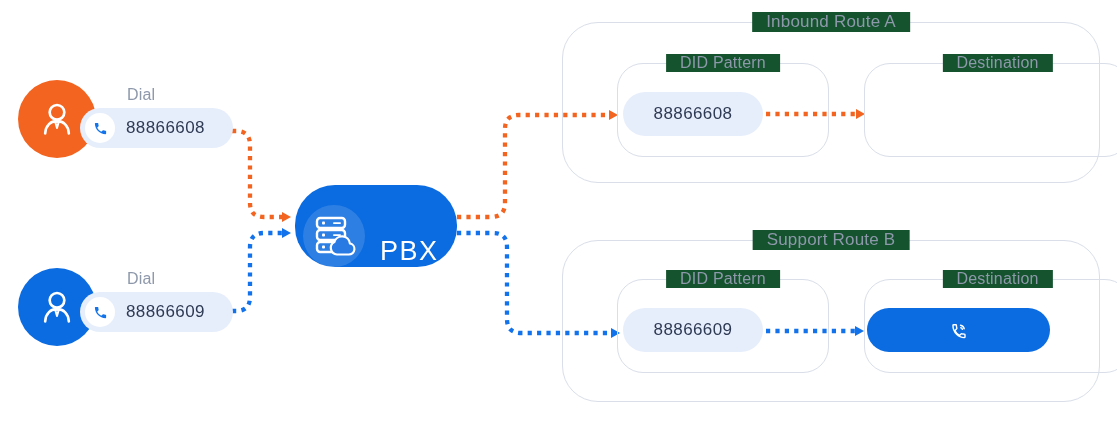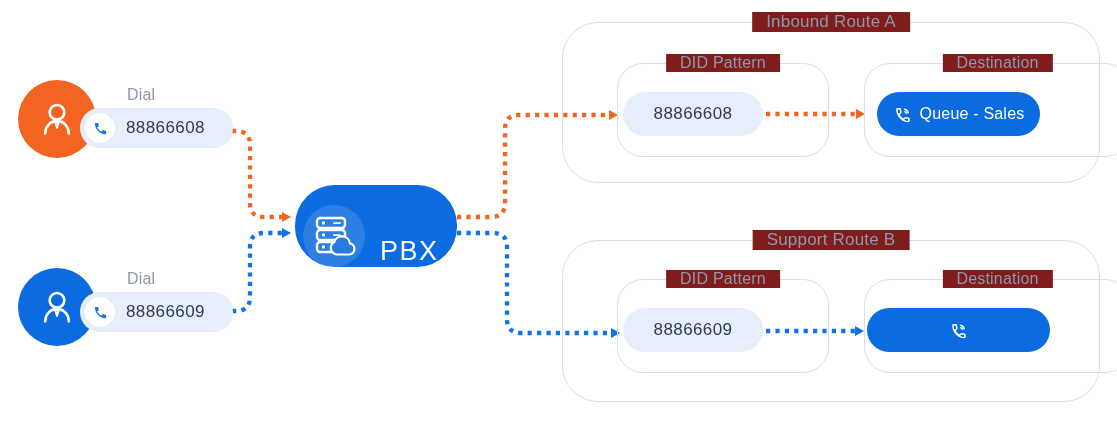--- a/index.html
+++ b/index.html
@@ -28,21 +28,21 @@
 
   
   .pbx{position:absolute;left:295px;top:185px;width:162px;height:82px;border-radius:40px;background:var(--blue);display:flex;align-items:flex-end;}
   .pbx-circle{position:relative;width:62px;height:62px;border-radius:50%;background:rgba(255,255,255,.14);margin-left:8px;flex:0 0 auto;}
   .pbx-label{color:#fff;font-size:27px;font-weight:500;letter-spacing:1.5px;margin-left:15px;}
 
   
   .route{position:absolute;left:562px;width:538px;border:1.5px solid var(--border);border-radius:36px;background:transparent;}
   .route-a{top:22px;height:161px;}
   .route-b{top:240px;height:162px;}
-  .legend{position:absolute;top:-11px;left:50%;transform:translateX(-50%);background:#7f1d1d;padding:0 14px;font-size:17px;color:var(--muted);white-space:nowrap;letter-spacing:.2px;}
+  .legend{position:absolute;top:-11px;left:50%;transform:translateX(-50%);background:#14532d;padding:0 14px;font-size:17px;color:var(--muted);white-space:nowrap;letter-spacing:.2px;}
   .subbox{position:absolute;border:1.5px solid var(--border);border-radius:26px;height:94px;margin-left:36px;}
   .subbox .legend{font-size:16px;top:-10px;}
   .did-box{left:18px;width:212px;}
   .dest-box{left:265px;width:267px;}
   .route-a .subbox{top:40px;}
   .route-b .subbox{top:38px;}
 
   
   .did-pill{position:absolute;width:140px;height:44px;border-radius:22px;background:var(--pill-bg);display:flex;align-items:center;justify-content:center;font-size:17px;color:var(--navy);letter-spacing:.4px;}
   .dest-pill{position:absolute;height:44px;border-radius:22px;background:var(--blue);display:flex;align-items:center;justify-content:center;color:#fff;font-size:16px;letter-spacing:.2px;gap:8px;}
@@ -137,28 +137,20 @@
   <div class="route route-a">
     <div class="legend">Inbound Route A</div>
     <div class="subbox did-box">
       <div class="legend">DID Pattern</div>
     </div>
     <div class="subbox dest-box">
       <div class="legend">Destination</div>
     </div>
   </div>
   <div class="did-pill" style="left:623px;top:92px;">88866608</div>
-  <div class="dest-pill" style="left:877px;top:92px;width:163px;">
-    <svg class="icon" width="19" height="19" viewBox="0 0 24 24" fill="none" stroke="#fff" stroke-width="1.8" stroke-linecap="round" stroke-linejoin="round">
-      <path d="M7.8 12.7a12.1 12.1 0 0 0 5.5 5.5l1.9-1.9c.25-.25.62-.33.94-.2 1 .33 2.06.5 3.16.5.5 0 .9.4.9.9v2.6c0 .5-.4.9-.9.9C11.9 21 5 14.1 5 5.7c0-.5.4-.9.9-.9h2.6c.5 0 .9.4.9.9 0 1.1.17 2.17.5 3.16.1.32.03.7-.2.94l-1.9 1.9z"></path>
-      <path d="M14.6 5.4a6 6 0 0 1 4.6 4.4"></path>
-      <path d="M14.9 8.6a2.9 2.9 0 0 1 2 1.9"></path>
-    </svg>
-    <span>Queue - Sales</span>
-  </div>
 
   <div class="route route-b">
     <div class="legend">Support Route B</div>
     <div class="subbox did-box">
       <div class="legend">DID Pattern</div>
     </div>
     <div class="subbox dest-box">
       <div class="legend">Destination</div>
     </div>
   </div>

